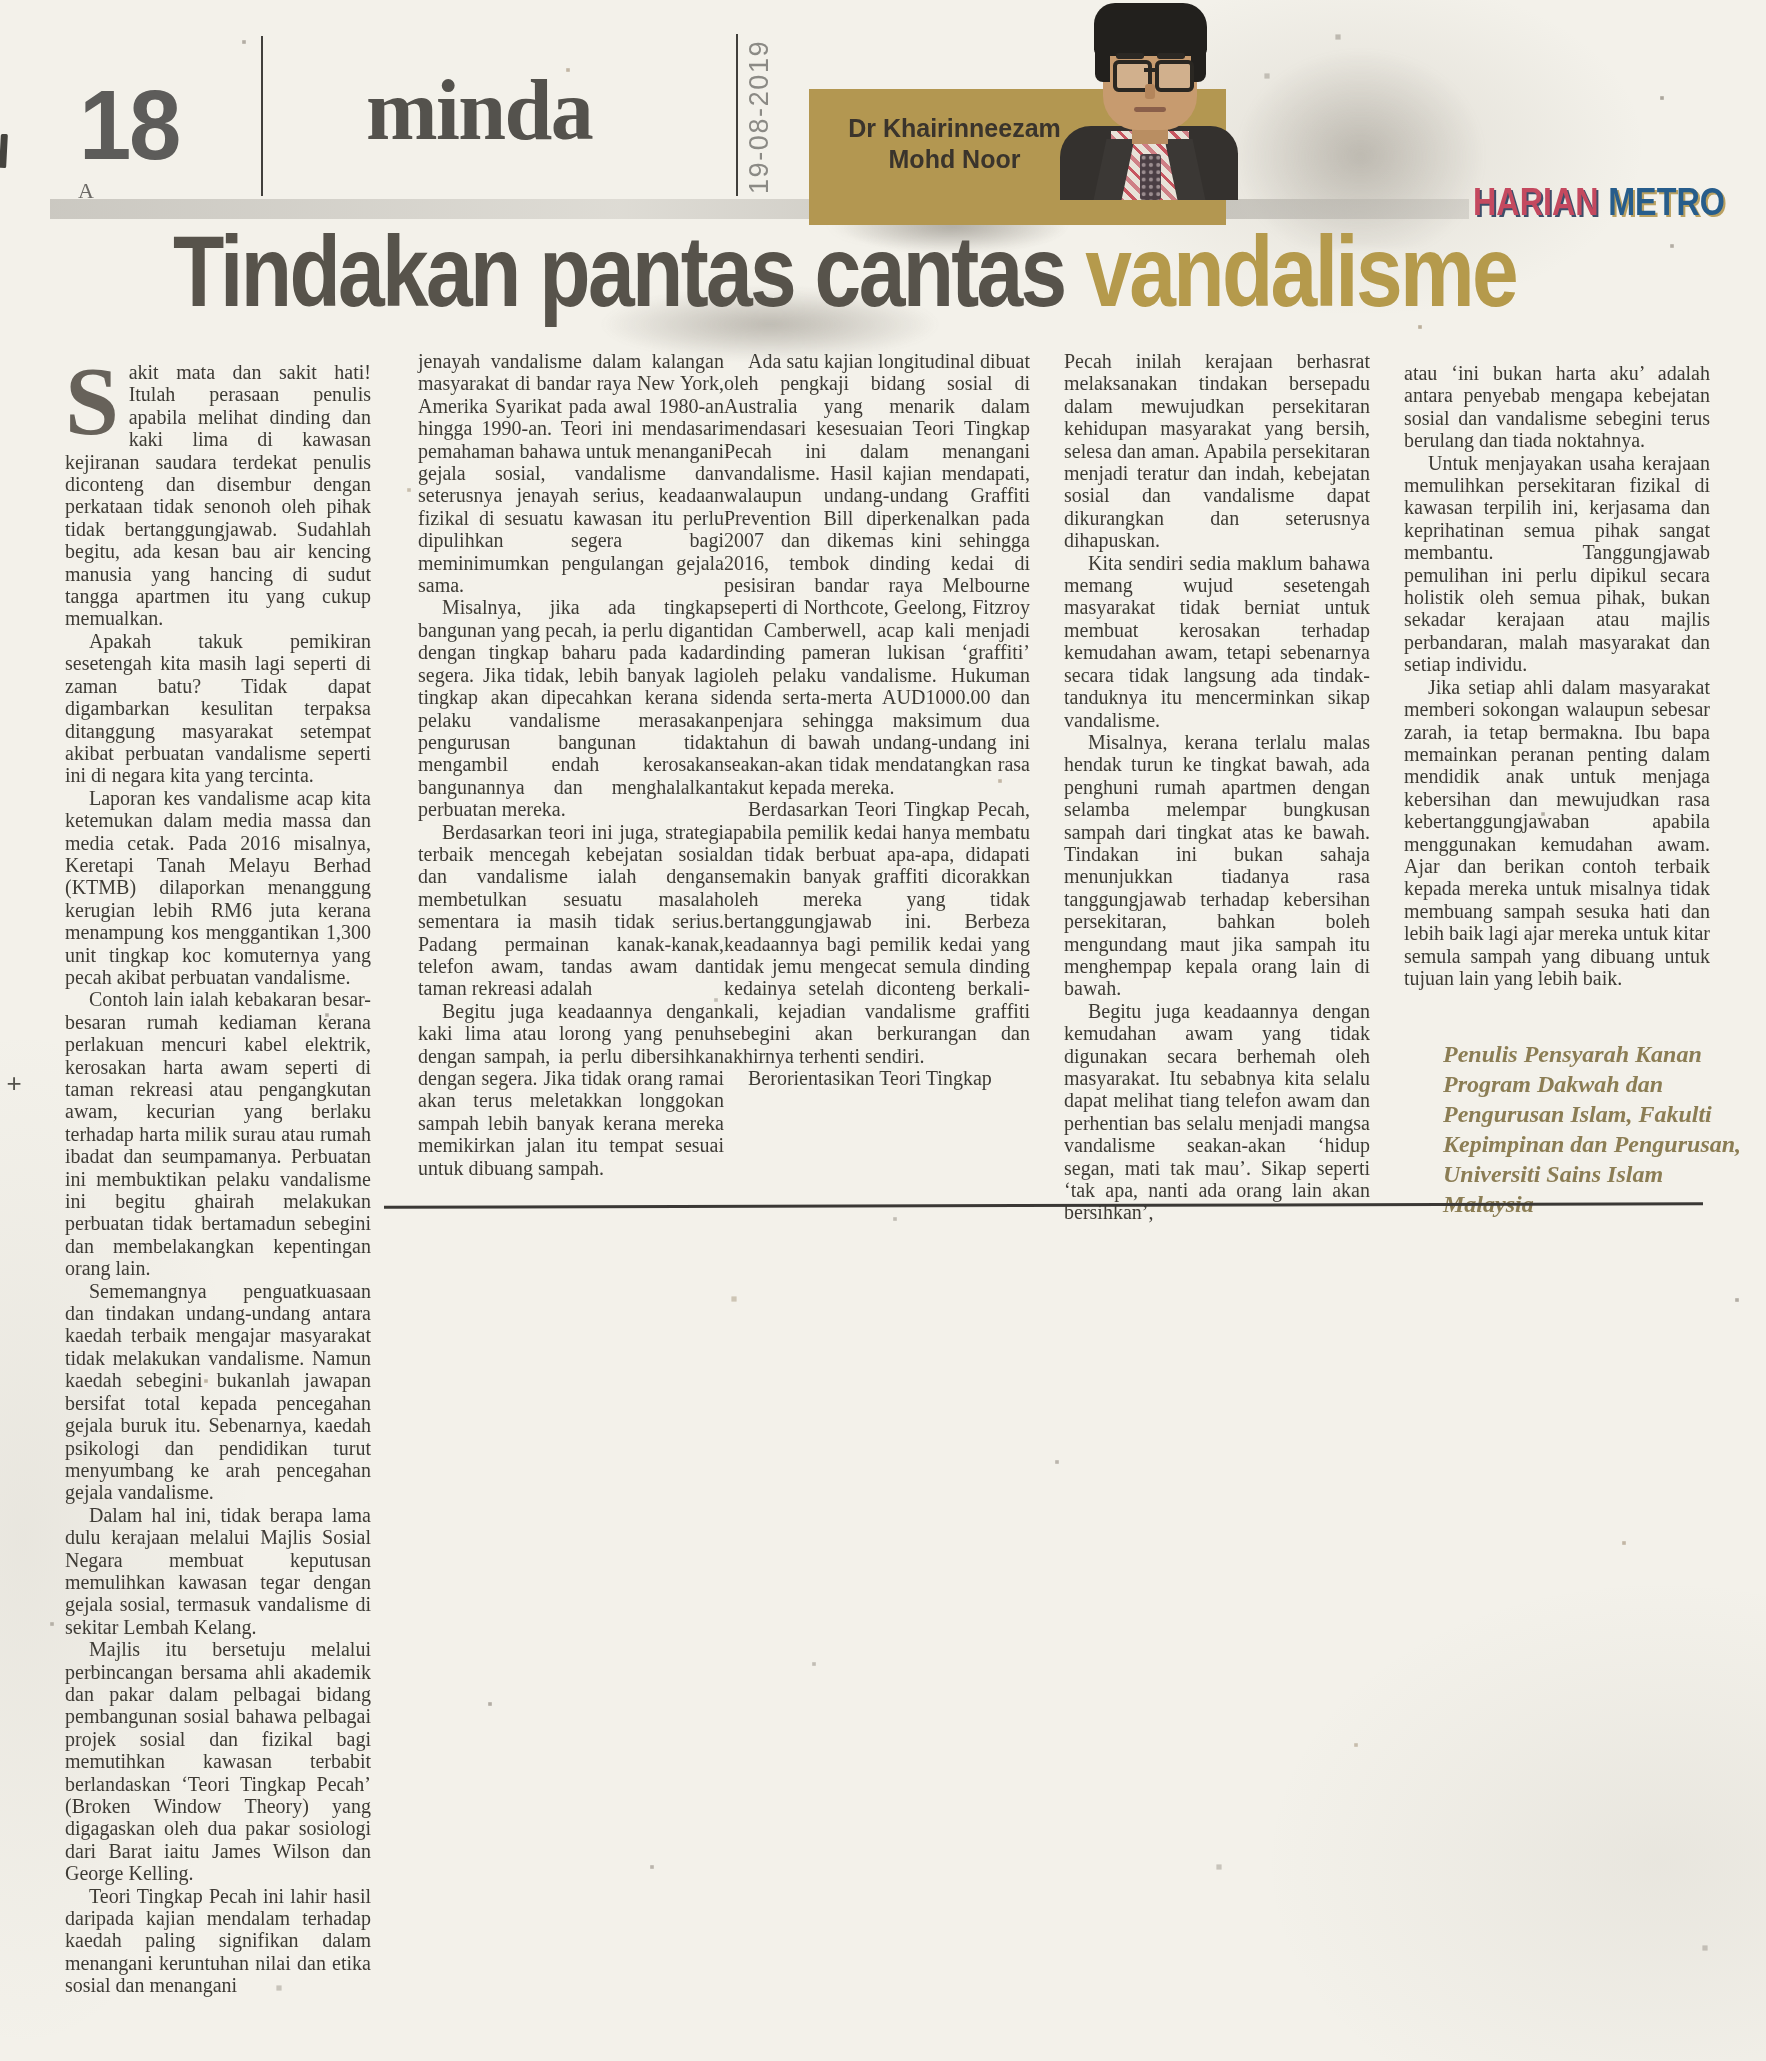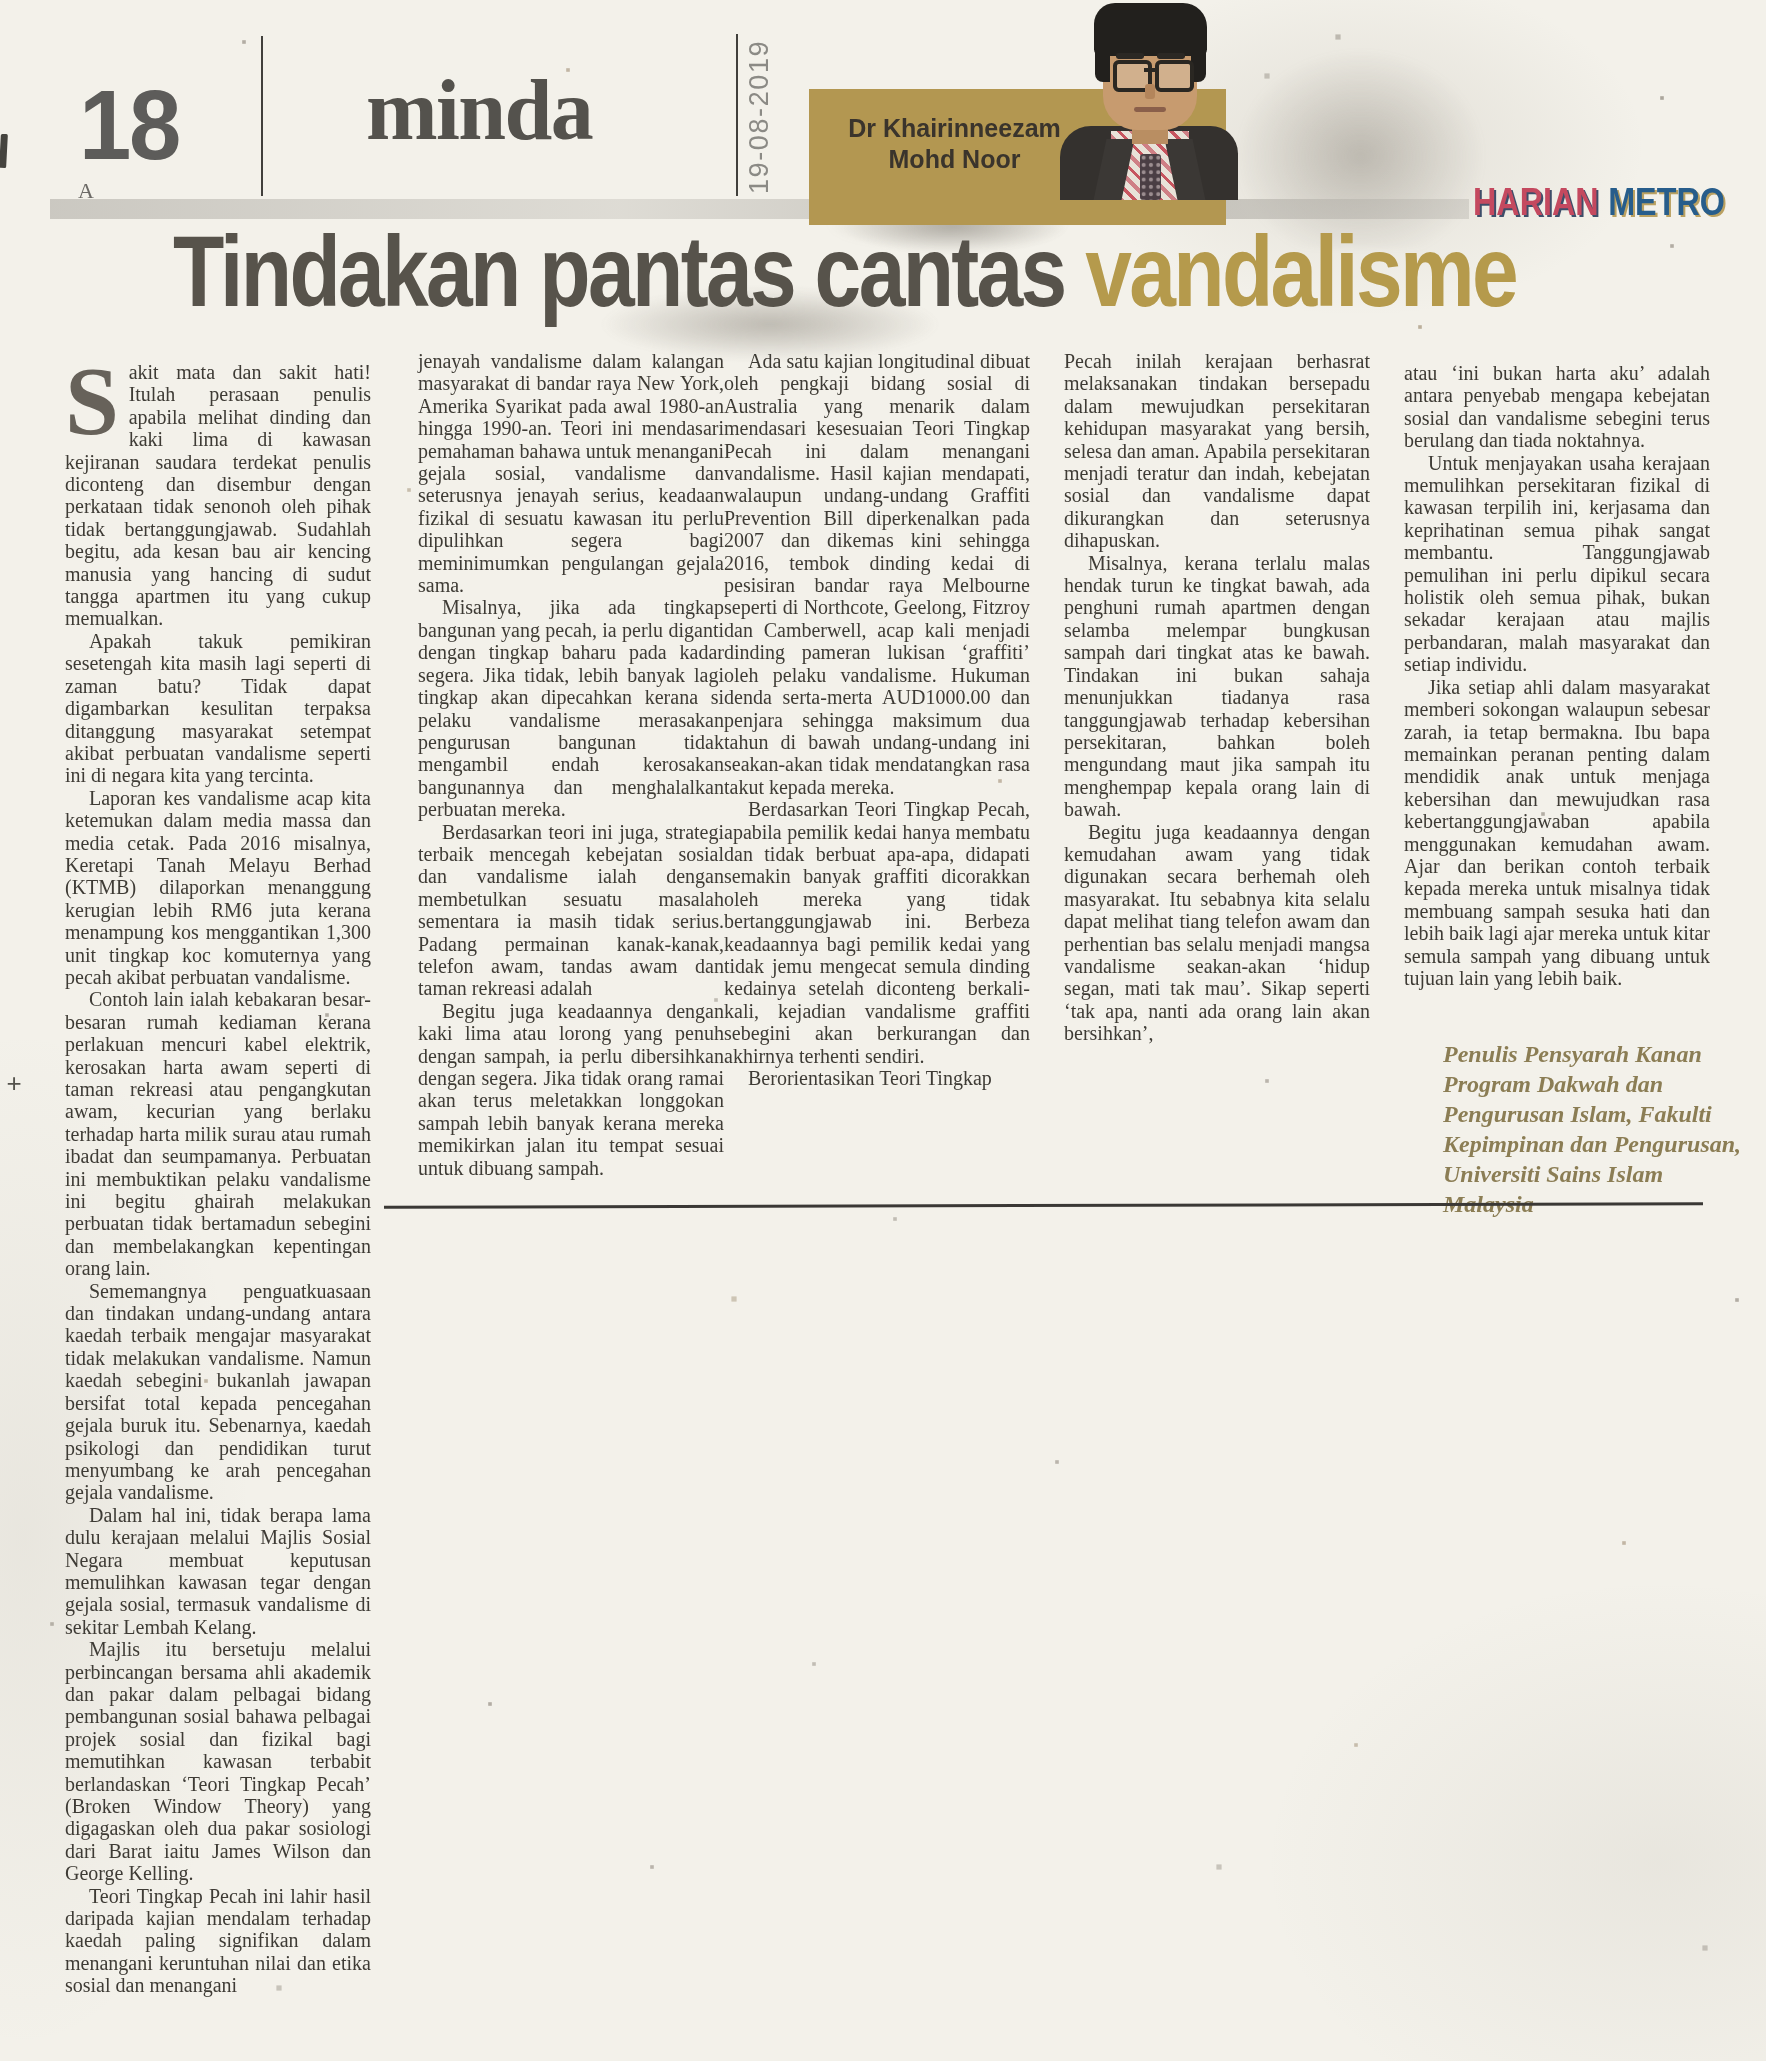--- a/index.html
+++ b/index.html
@@ -191,20 +191,21 @@
   </div>
 
   <div class="col" id="col-3">
     <p class="indent">Ada satu kajian longitudinal dibuat oleh pengkaji bidang sosial di Australia yang menarik dalam mendasari kesesuaian Teori Tingkap Pecah ini dalam menangani vandalisme. Hasil kajian mendapati, walaupun undang-undang Graffiti Prevention Bill diperkenalkan pada 2007 dan dikemas kini sehingga 2016, tembok dinding kedai di pesisiran bandar raya Melbourne seperti di Northcote, Geelong, Fitzroy dan Camberwell, acap kali menjadi dinding pameran lukisan ‘graffiti’ oleh pelaku vandalisme. Hukuman denda serta-merta AUD1000.00 dan penjara sehingga maksimum dua tahun di bawah undang-undang ini seakan-akan tidak mendatangkan rasa takut kepada mereka.</p>
     <p class="indent">Berdasarkan Teori Tingkap Pecah, apabila pemilik kedai hanya membatu dan tidak berbuat apa-apa, didapati semakin banyak graffiti dicorakkan oleh mereka yang tidak bertanggungjawab ini. Berbeza keadaannya bagi pemilik kedai yang tidak jemu mengecat semula dinding kedainya setelah diconteng berkali-kali, kejadian vandalisme graffiti sebegini akan berkurangan dan akhirnya terhenti sendiri.</p>
     <p class="indent">Berorientasikan Teori Tingkap</p>
   </div>
 
   <div class="col" id="col-4">
     <p>Pecah inilah kerajaan berhasrat melaksanakan tindakan bersepadu dalam mewujudkan persekitaran kehidupan masyarakat yang bersih, selesa dan aman. Apabila persekitaran menjadi teratur dan indah, kebejatan sosial dan vandalisme dapat dikurangkan dan seterusnya dihapuskan.</p>
+    <p class="indent">Kita sendiri sedia maklum bahawa memang wujud sesetengah masyarakat tidak berniat untuk membuat kerosakan terhadap kemudahan awam, tetapi sebenarnya secara tidak langsung ada tindak-tanduknya itu mencerminkan sikap vandalisme.</p>
     <p class="indent">Misalnya, kerana terlalu malas hendak turun ke tingkat bawah, ada penghuni rumah apartmen dengan selamba melempar bungkusan sampah dari tingkat atas ke bawah. Tindakan ini bukan sahaja menunjukkan tiadanya rasa tanggungjawab terhadap kebersihan persekitaran, bahkan boleh mengundang maut jika sampah itu menghempap kepala orang lain di bawah.</p>
     <p class="indent">Begitu juga keadaannya dengan kemudahan awam yang tidak digunakan secara berhemah oleh masyarakat. Itu sebabnya kita selalu dapat melihat tiang telefon awam dan perhentian bas selalu menjadi mangsa vandalisme seakan-akan ‘hidup segan, mati tak mau’. Sikap seperti ‘tak apa, nanti ada orang lain akan bersihkan’,</p>
   </div>
 
   <div class="col" id="col-5">
     <p>atau ‘ini bukan harta aku’ adalah antara penyebab mengapa kebejatan sosial dan vandalisme sebegini terus berulang dan tiada noktahnya.</p>
     <p class="indent">Untuk menjayakan usaha kerajaan memulihkan persekitaran fizikal di kawasan terpilih ini, kerjasama dan keprihatinan semua pihak sangat membantu. Tanggungjawab pemulihan ini perlu dipikul secara holistik oleh semua pihak, bukan sekadar kerajaan atau majlis perbandaran, malah masyarakat dan setiap individu.</p>
     <p class="indent">Jika setiap ahli dalam masyarakat memberi sokongan walaupun sebesar zarah, ia tetap bermakna. Ibu bapa memainkan peranan penting dalam mendidik anak untuk menjaga kebersihan dan mewujudkan rasa kebertanggungjawaban apabila menggunakan kemudahan awam. Ajar dan berikan contoh terbaik kepada mereka untuk misalnya tidak membuang sampah sesuka hati dan lebih baik lagi ajar mereka untuk kitar semula sampah yang dibuang untuk tujuan lain yang lebih baik.</p>
   </div>
 

